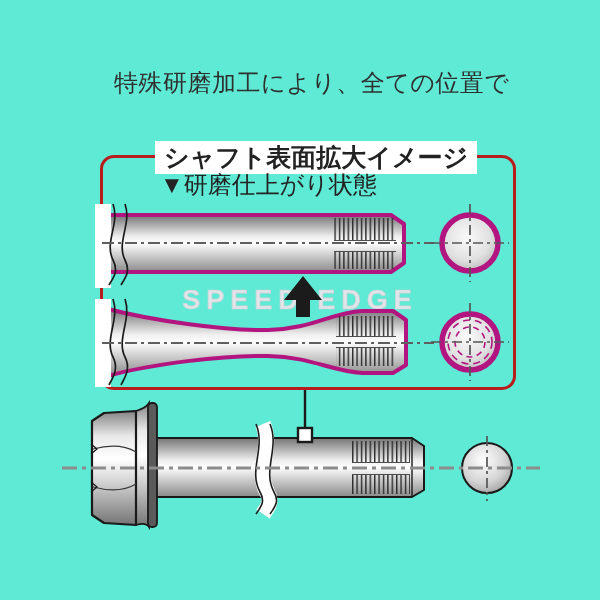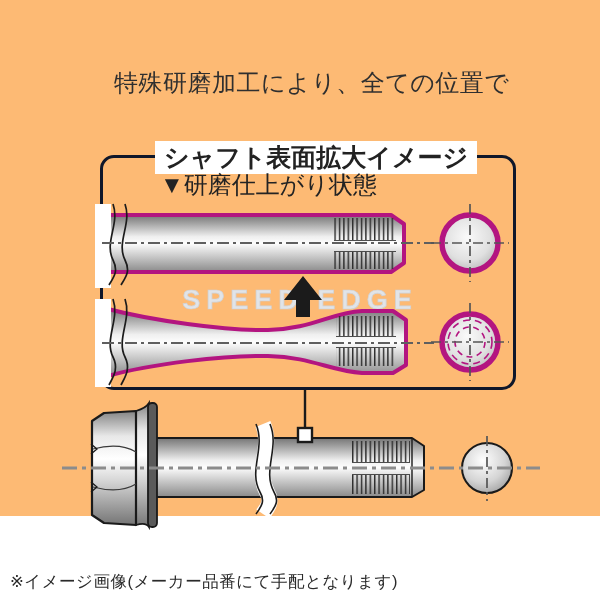--- a/index.html
+++ b/index.html
@@ -1,28 +1,28 @@
 <!DOCTYPE html>
 <html><head>
 <meta charset="utf-8">
 <style>
   html,body{margin:0;padding:0;}
   body{
     width:600px;height:600px;background:#ffffff;overflow:hidden;
     font-family:"Liberation Sans","DejaVu Sans",sans-serif;
     color:#2e2e2e;position:relative;
   }
-  .canvas{position:absolute;left:0;top:0;width:600px;height:516px;background:#fdba74;}
+  .canvas{position:absolute;left:0;top:0;width:600px;height:600px;background:#5eead4;}
   .header-text{
     position:absolute;left:114px;top:68px;
     font-size:24px;line-height:29px;color:#2f2f2f;letter-spacing:0.5px;
   }
   .magnify-box{
     position:absolute;left:100px;top:155px;width:410px;height:229px;
-    border:3px solid #0f172a;border-radius:14px;background:transparent;
+    border:3px solid #b91c1c;border-radius:14px;background:transparent;
   }
   .box-title{
     position:absolute;top:-17px;left:52px;background:#ffffff;
     padding:0 9px;font-size:25px;font-weight:600;color:#222;white-space:nowrap;
   }
   .state-label{
     position:absolute;top:11px;left:33px;font-size:24px;color:#232323;white-space:nowrap;margin-left:24px;
   }
   svg.diagram{position:absolute;left:0;top:0;z-index:2;}
   .wm{font-weight:bold;letter-spacing:6px;}
@@ -142,14 +142,13 @@
 
       <rect x="298" y="428" width="14" height="14" fill="#ffffff" stroke="#1a1a1a" stroke-width="2.4"></rect>
 
       <circle cx="487" cy="468" r="25" fill="url(#ball)" stroke="#1a1a1a" stroke-width="2"></circle>
       <path d="M487,436 V501" stroke="#555555" stroke-width="1.7" stroke-dasharray="10 4 3 4" fill="none"></path>
 
       <path d="M62,468 H540" stroke="#8c8c8c" stroke-width="3" stroke-dasharray="15 5 4 5" fill="none"></path>
     </g>
   </svg>
 
-  <div class="footer-note">※イメージ画像(メーカー品番にて手配となります)</div>
 </div>
 
 </body></html>

